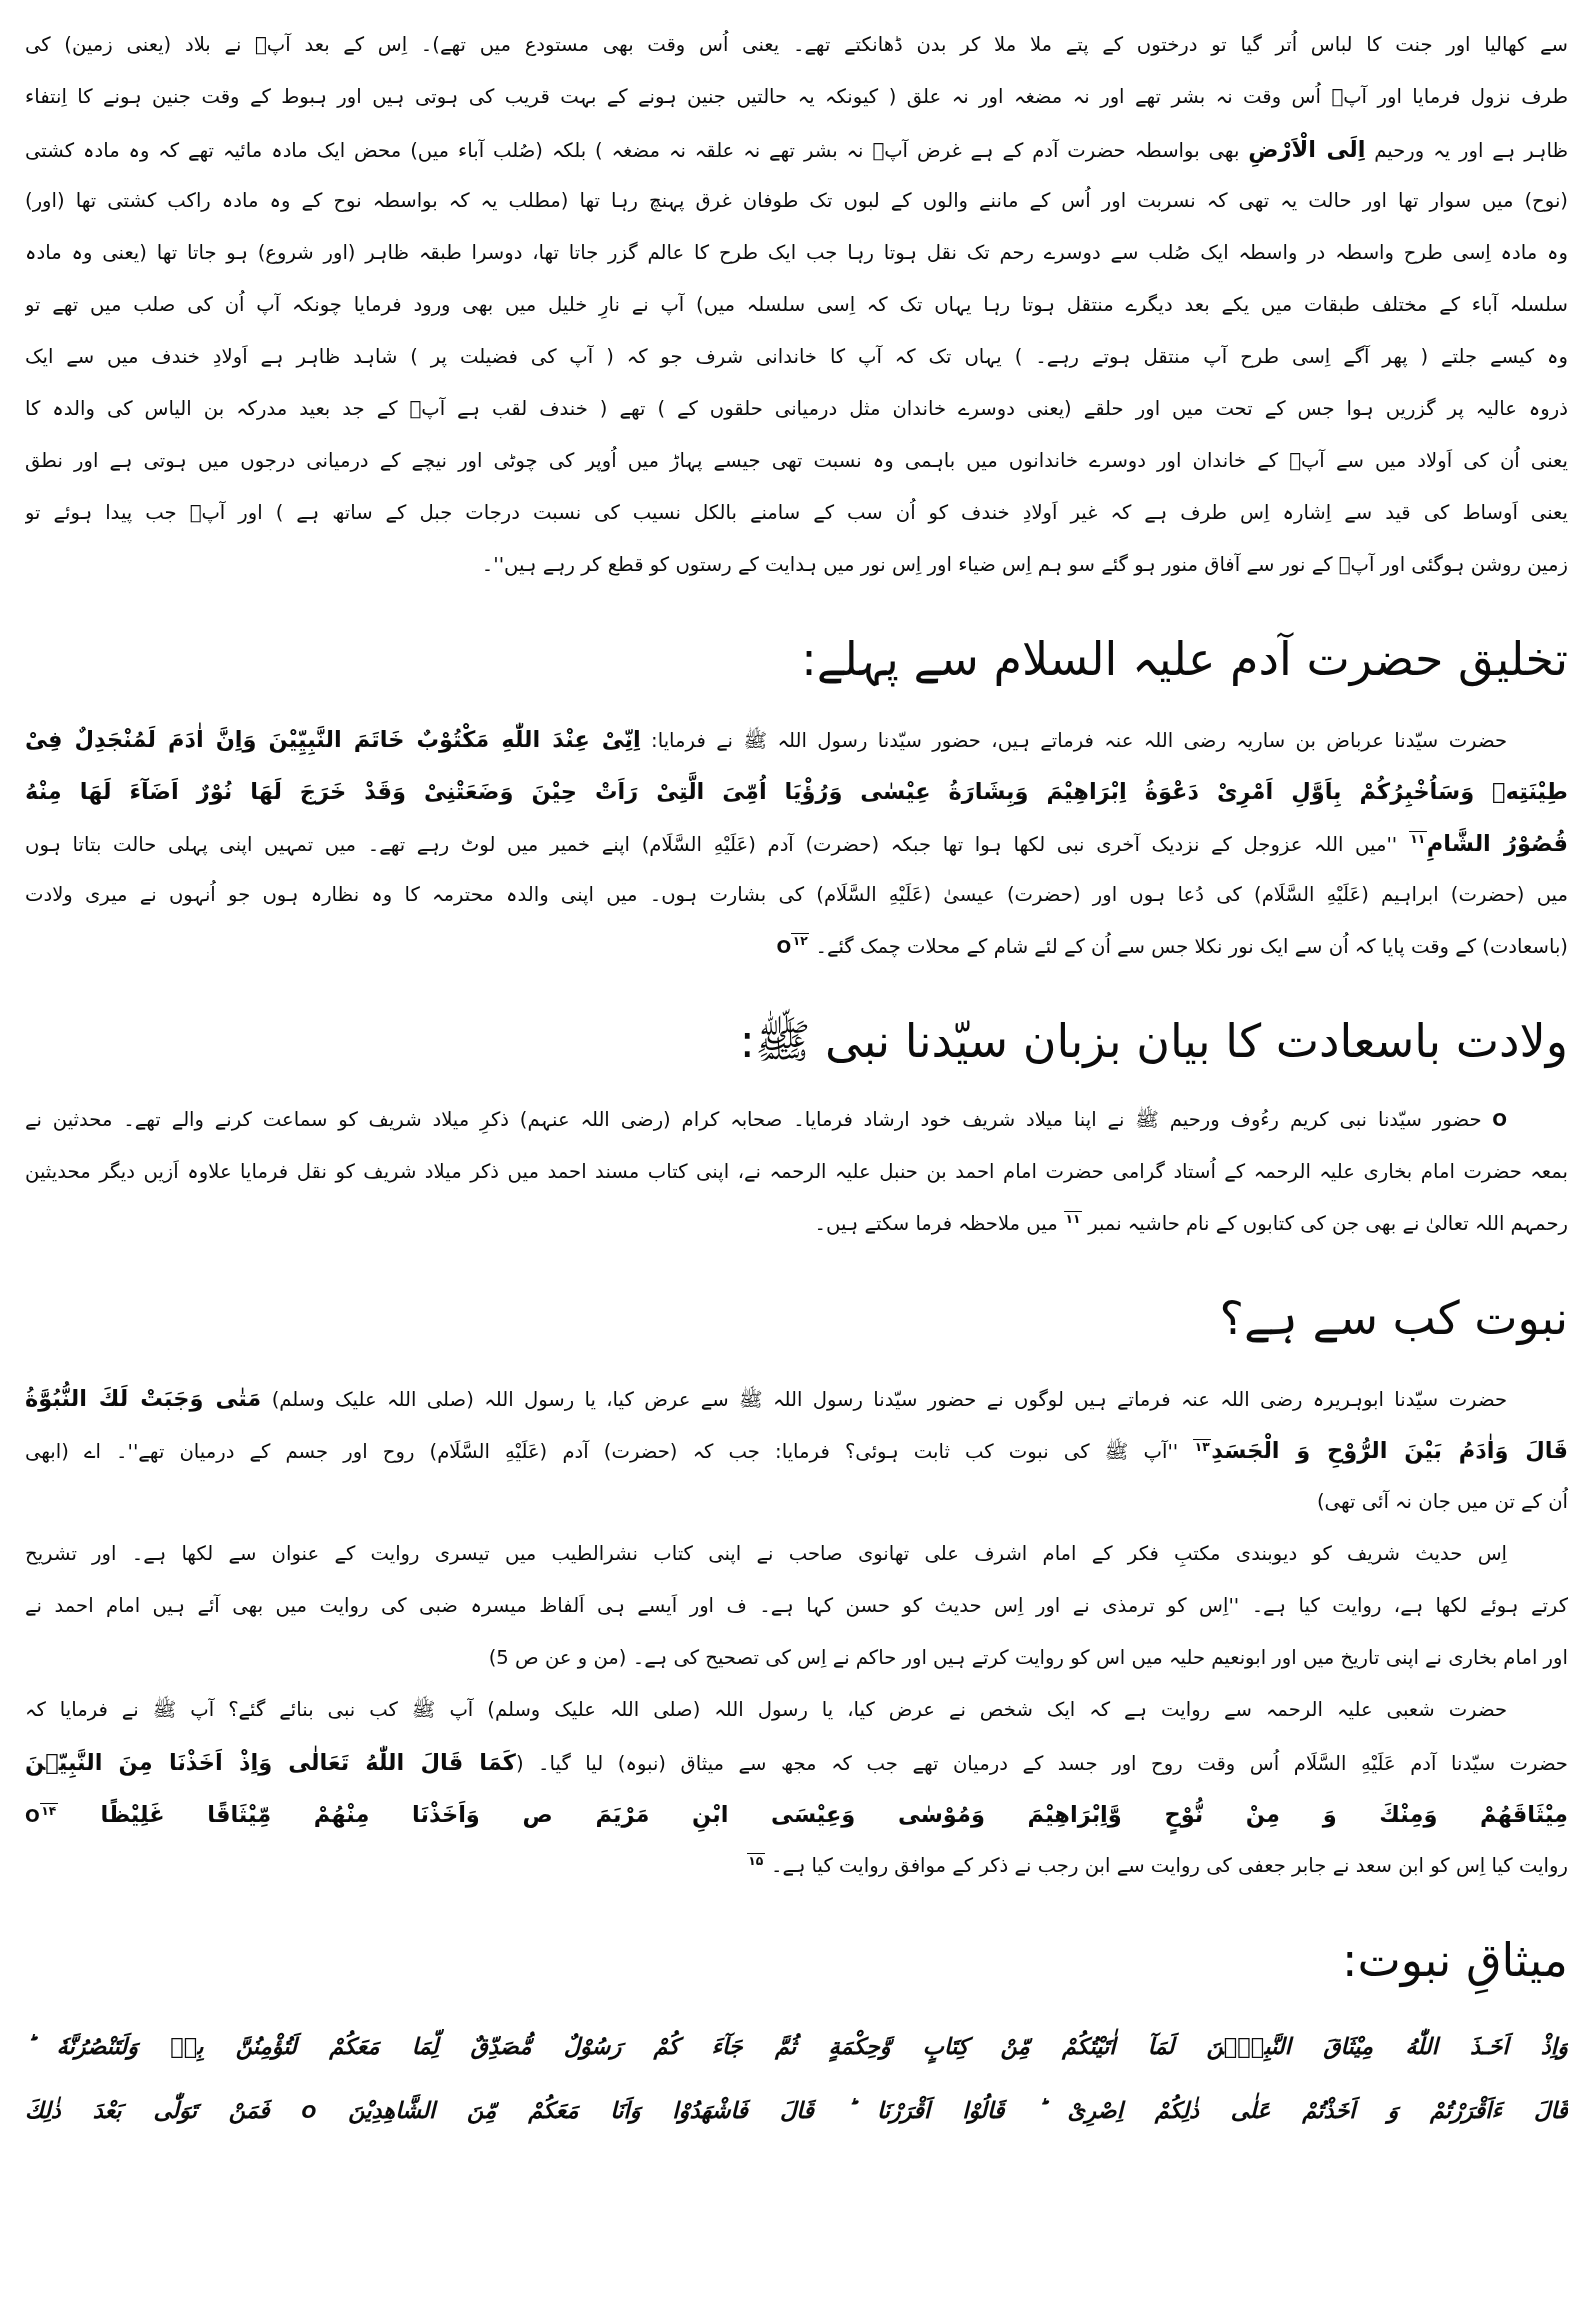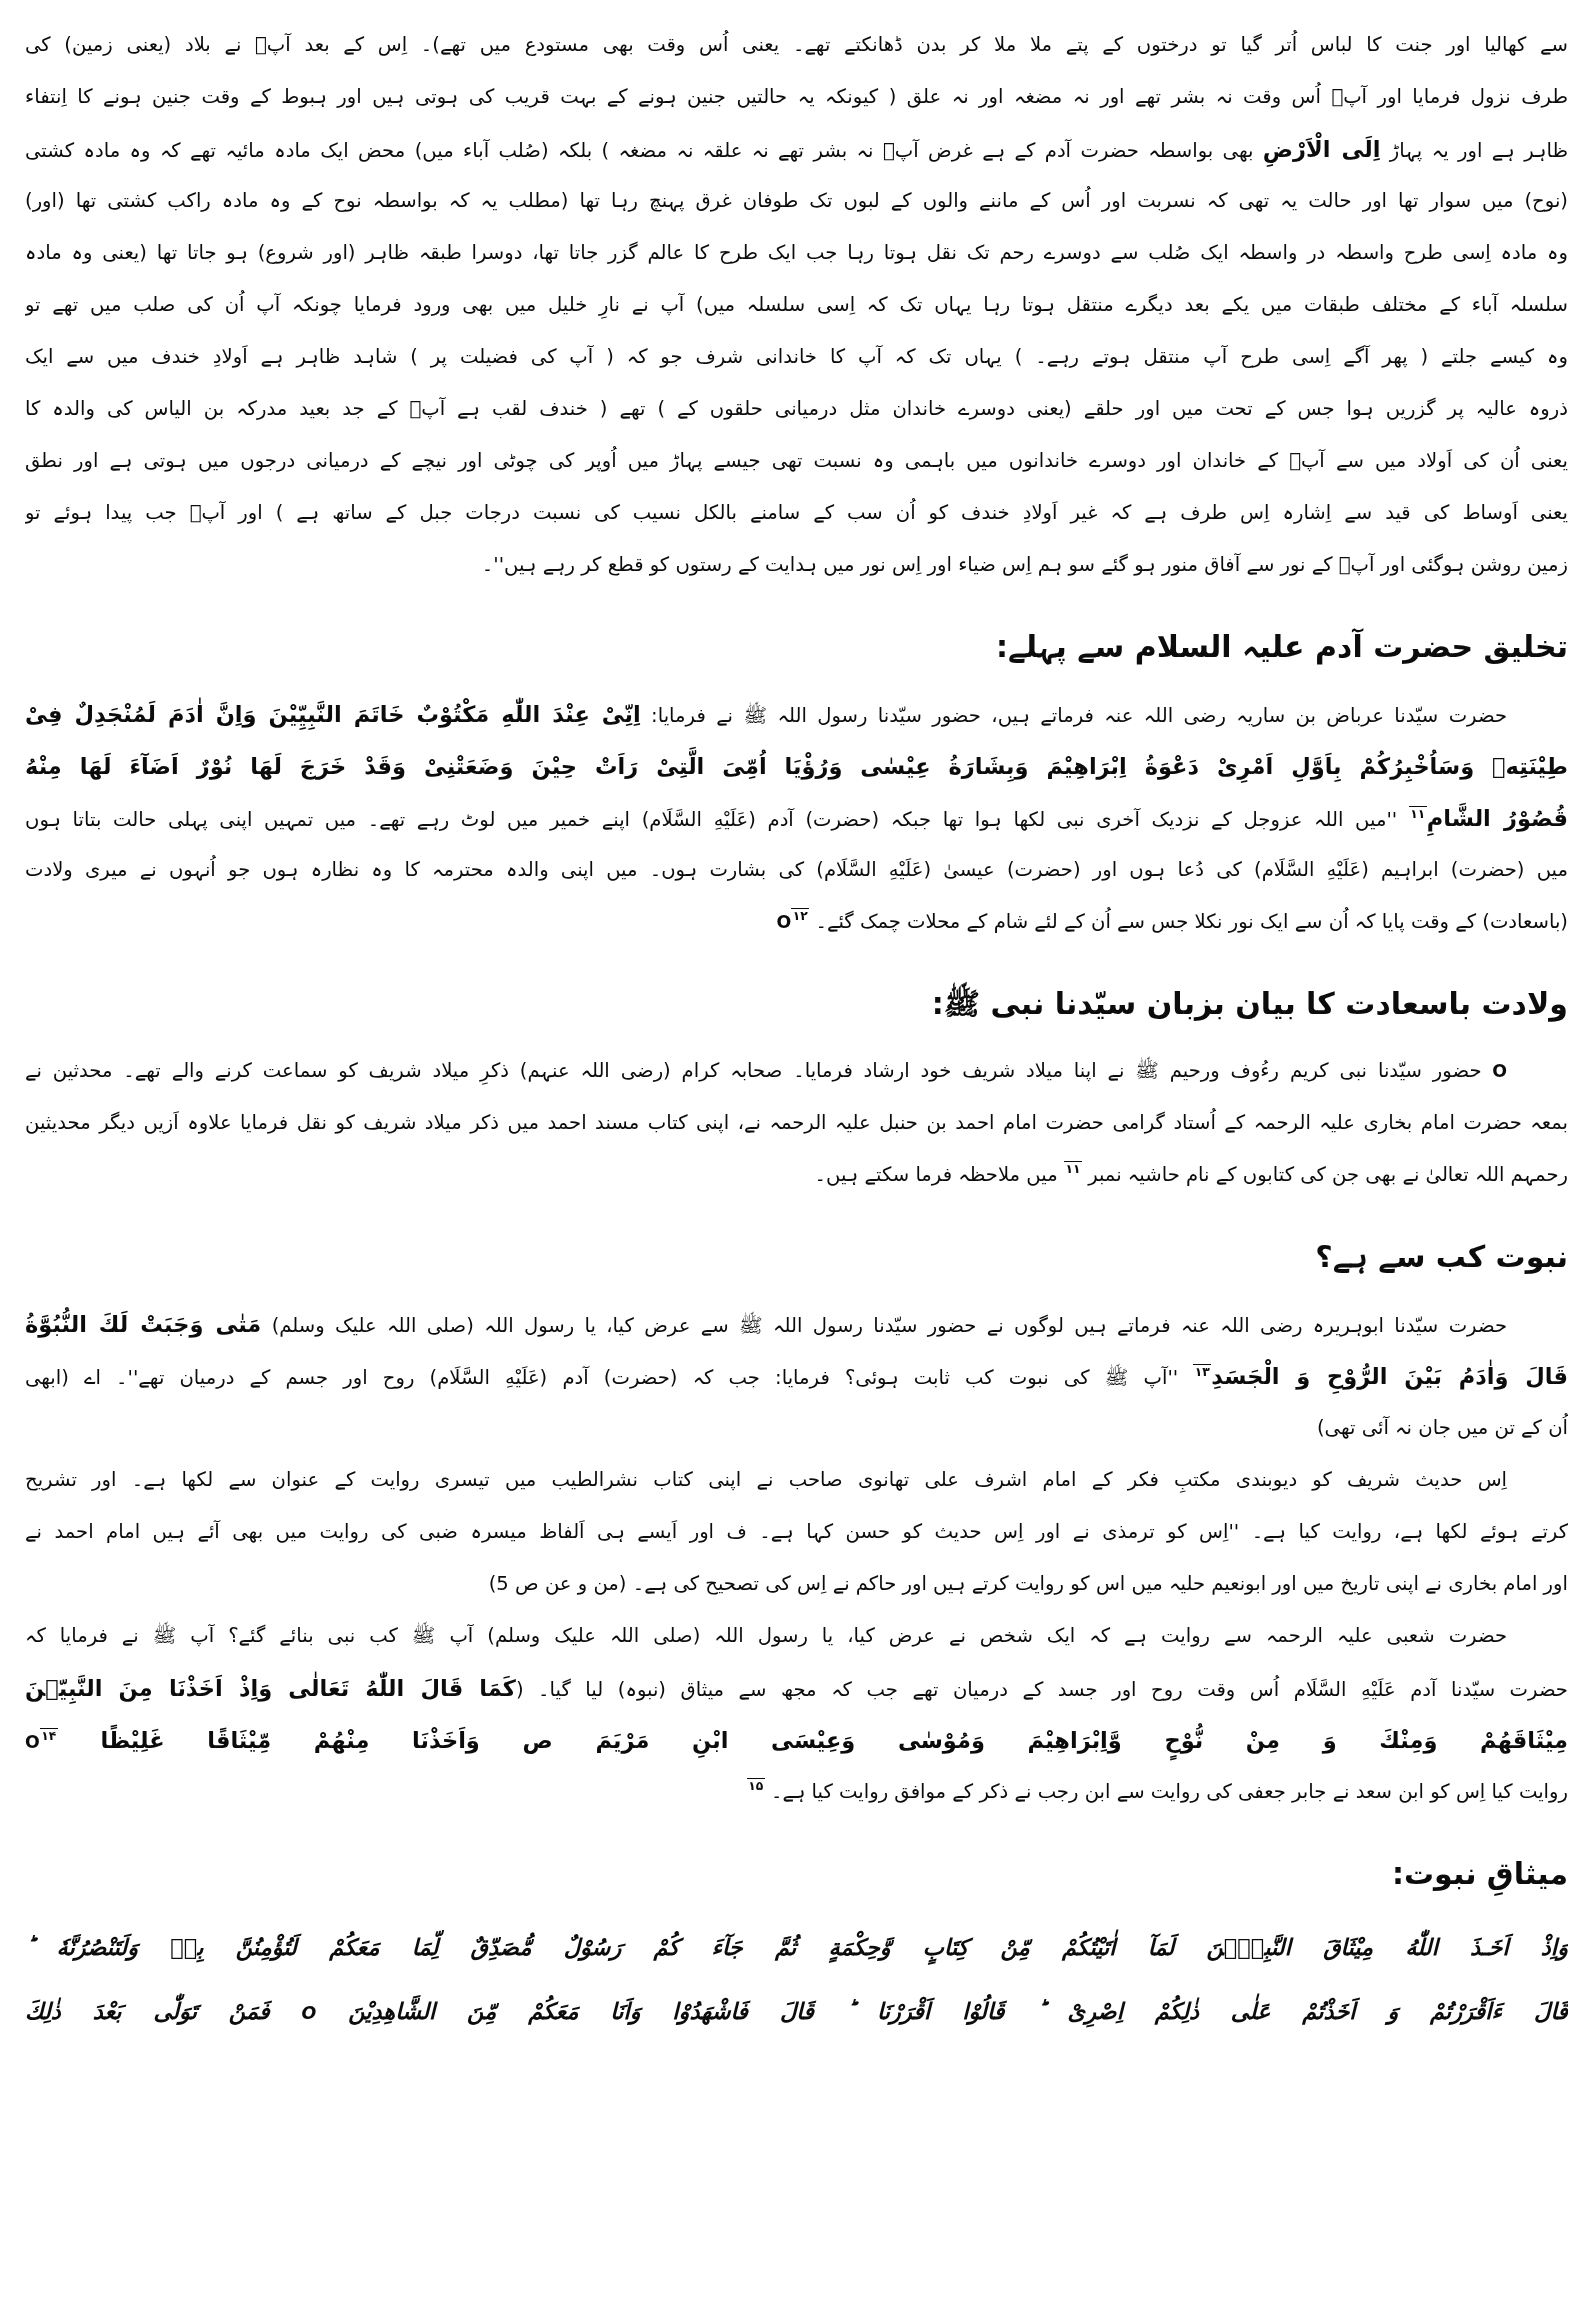--- a/index.html
+++ b/index.html
@@ -18,37 +18,37 @@
   .line.last{text-align-last:right;}
   .line.indent{padding-right:61px;box-sizing:border-box;}
   .seg-u{font-size:19.6px;}
   .seg-a{font-weight:bold;font-size:22.5px;}
   .seg-fn{
     font-weight:bold;font-size:12.3px;vertical-align:super;
     border-top:1.5px solid #0c0c0c;padding:0 1.5px;line-height:14.5px;
   }
   .seg-o{font-weight:bold;font-size:17.4px;}
   .heading{
-    text-align:left;text-align-last:right;font-weight:bold;
-    font-size:30px;line-height:1.55;margin:33px 0 17.4px 0;
+    text-align:left;text-align-last:right;font-weight:normal;
+    font-size:46px;line-height:1.55;margin:33px 0 17.4px 0;
     white-space:nowrap;overflow:hidden;
   }
   .arabic-line{
     font-weight:bold;font-size:24px;line-height:64px;height:64px;font-style:italic;
   }
 </style>
 </head>
 <body>
 
 <div class="page">
   <div id="content">
       <div class="block">
         <div class="line"><span class="seg-u">سے کھالیا اور جنت کا لباس اُتر گیا تو درختوں کے پتے ملا ملا کر بدن ڈھانکتے تھے۔ یعنی اُس وقت بھی مستودع میں تھے)۔ اِس کے بعد آپؐ نے بلاد (یعنی زمین) کی</span></div>
         <div class="line"><span class="seg-u">طرف نزول فرمایا اور آپؐ اُس وقت نہ بشر تھے اور نہ مضغہ اور نہ علق ( کیونکہ یہ حالتیں جنین ہونے کے بہت قریب کی ہوتی ہیں اور ہبوط کے وقت جنین ہونے کا اِنتفاء</span></div>
-        <div class="line"><span class="seg-u">ظاہر ہے اور یہ پہاڑ </span><span class="seg-a">اِلَى الْاَرْضِ</span><span class="seg-u"> بھی بواسطہ حضرت آدم کے ہے غرض آپؐ نہ بشر تھے نہ علقہ نہ مضغہ ) بلکہ (صُلب آباء میں) محض ایک مادہ مائیہ تھے کہ وہ مادہ کشتی</span></div>
+        <div class="line"><span class="seg-u">ظاہر ہے اور یہ ورحیم </span><span class="seg-a">اِلَى الْاَرْضِ</span><span class="seg-u"> بھی بواسطہ حضرت آدم کے ہے غرض آپؐ نہ بشر تھے نہ علقہ نہ مضغہ ) بلکہ (صُلب آباء میں) محض ایک مادہ مائیہ تھے کہ وہ مادہ کشتی</span></div>
         <div class="line"><span class="seg-u">(نوح) میں سوار تھا اور حالت یہ تھی کہ نسربت اور اُس کے ماننے والوں کے لبوں تک طوفان غرق پہنچ رہا تھا (مطلب یہ کہ بواسطہ نوح کے وہ مادہ راکب کشتی تھا (اور)</span></div>
         <div class="line"><span class="seg-u">وہ مادہ اِسی طرح واسطہ در واسطہ ایک صُلب سے دوسرے رحم تک نقل ہوتا رہا جب ایک طرح کا عالم گزر جاتا تھا، دوسرا طبقہ ظاہر (اور شروع) ہو جاتا تھا (یعنی وہ مادہ</span></div>
         <div class="line"><span class="seg-u">سلسلہ آباء کے مختلف طبقات میں یکے بعد دیگرے منتقل ہوتا رہا یہاں تک کہ اِسی سلسلہ میں) آپ نے نارِ خلیل میں بھی ورود فرمایا چونکہ آپ اُن کی صلب میں تھے تو</span></div>
         <div class="line"><span class="seg-u">وہ کیسے جلتے ( پھر آگے اِسی طرح آپ منتقل ہوتے رہے۔ ) یہاں تک کہ آپ کا خاندانی شرف جو کہ ( آپ کی فضیلت پر ) شاہد ظاہر ہے اَولادِ خندف میں سے ایک</span></div>
         <div class="line"><span class="seg-u">ذروہ عالیہ پر گزریں ہوا جس کے تحت میں اور حلقے (یعنی دوسرے خاندان مثل درمیانی حلقوں کے ) تھے ( خندف لقب ہے آپؐ کے جد بعید مدرکہ بن الیاس کی والدہ کا</span></div>
         <div class="line"><span class="seg-u">یعنی اُن کی اَولاد میں سے آپؐ کے خاندان اور دوسرے خاندانوں میں باہمی وہ نسبت تھی جیسے پہاڑ میں اُوپر کی چوٹی اور نیچے کے درمیانی درجوں میں ہوتی ہے اور نطق</span></div>
         <div class="line"><span class="seg-u">یعنی اَوساط کی قید سے اِشارہ اِس طرف ہے کہ غیر اَولادِ خندف کو اُن سب کے سامنے بالکل نسیب کی نسبت درجات جبل کے ساتھ ہے ) اور آپؐ جب پیدا ہوئے تو</span></div>
         <div class="line last"><span class="seg-u">زمین روشن ہوگئی اور آپؐ کے نور سے آفاق منور ہو گئے سو ہم اِس ضیاء اور اِس نور میں ہدایت کے رستوں کو قطع کر رہے ہیں''۔</span></div>
       </div>
       <div class="heading">تخلیق حضرت آدم علیہ السلام سے پہلے:</div>

